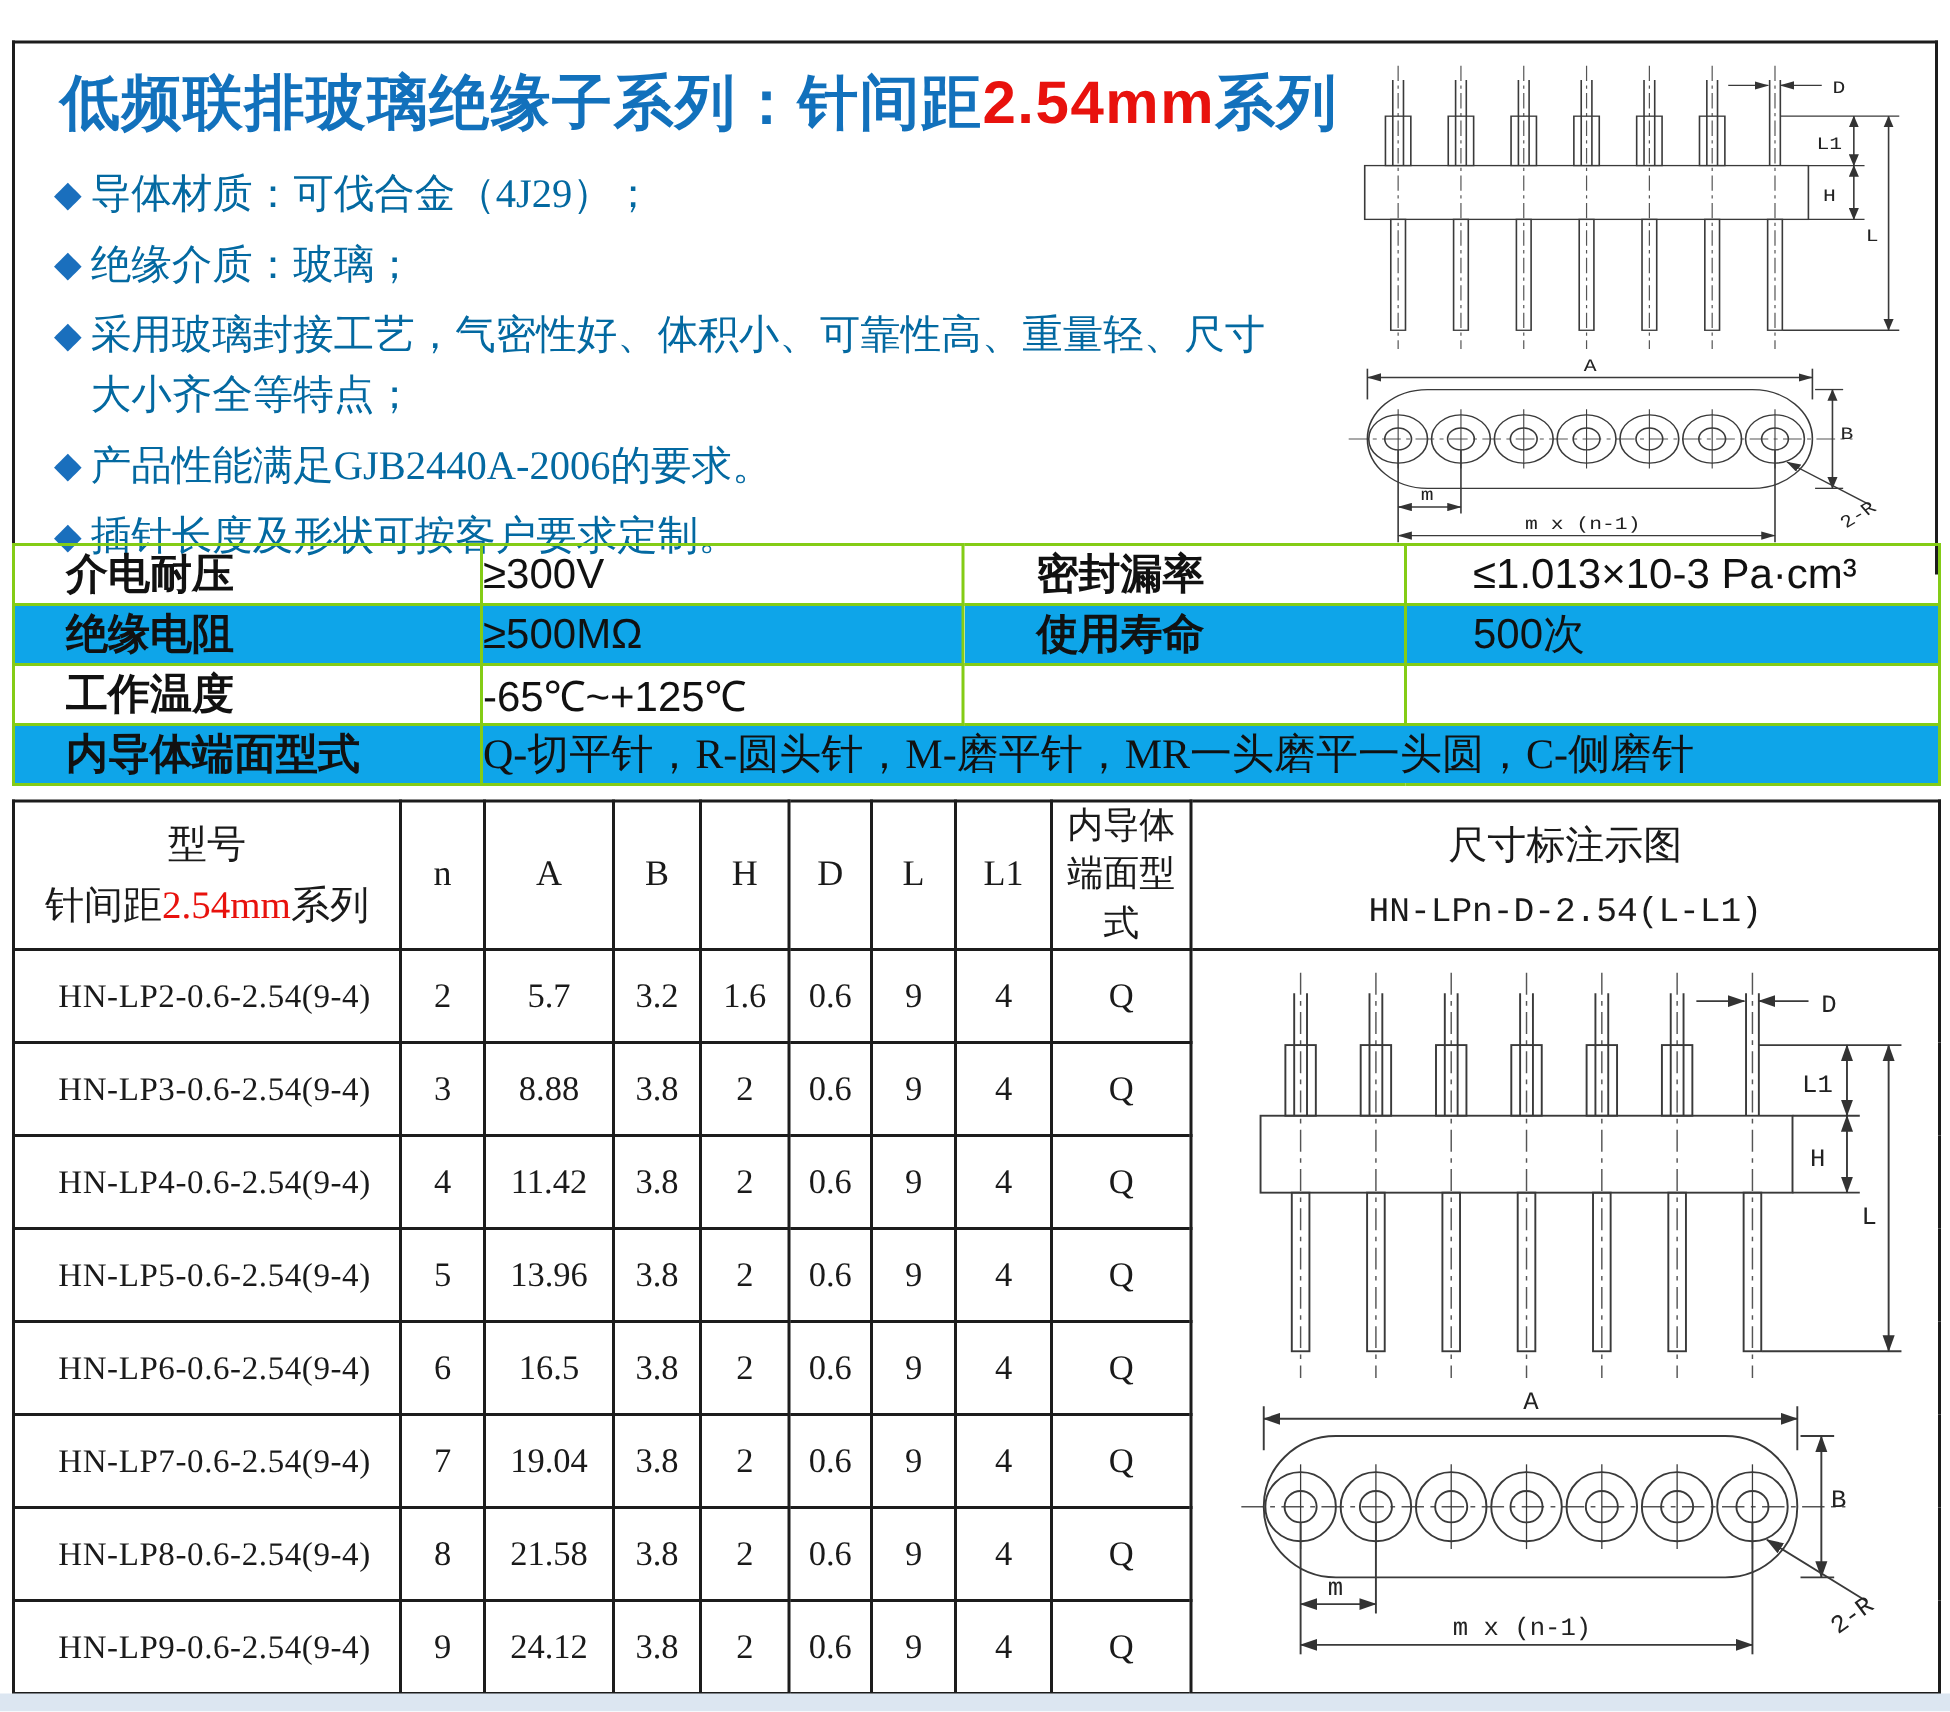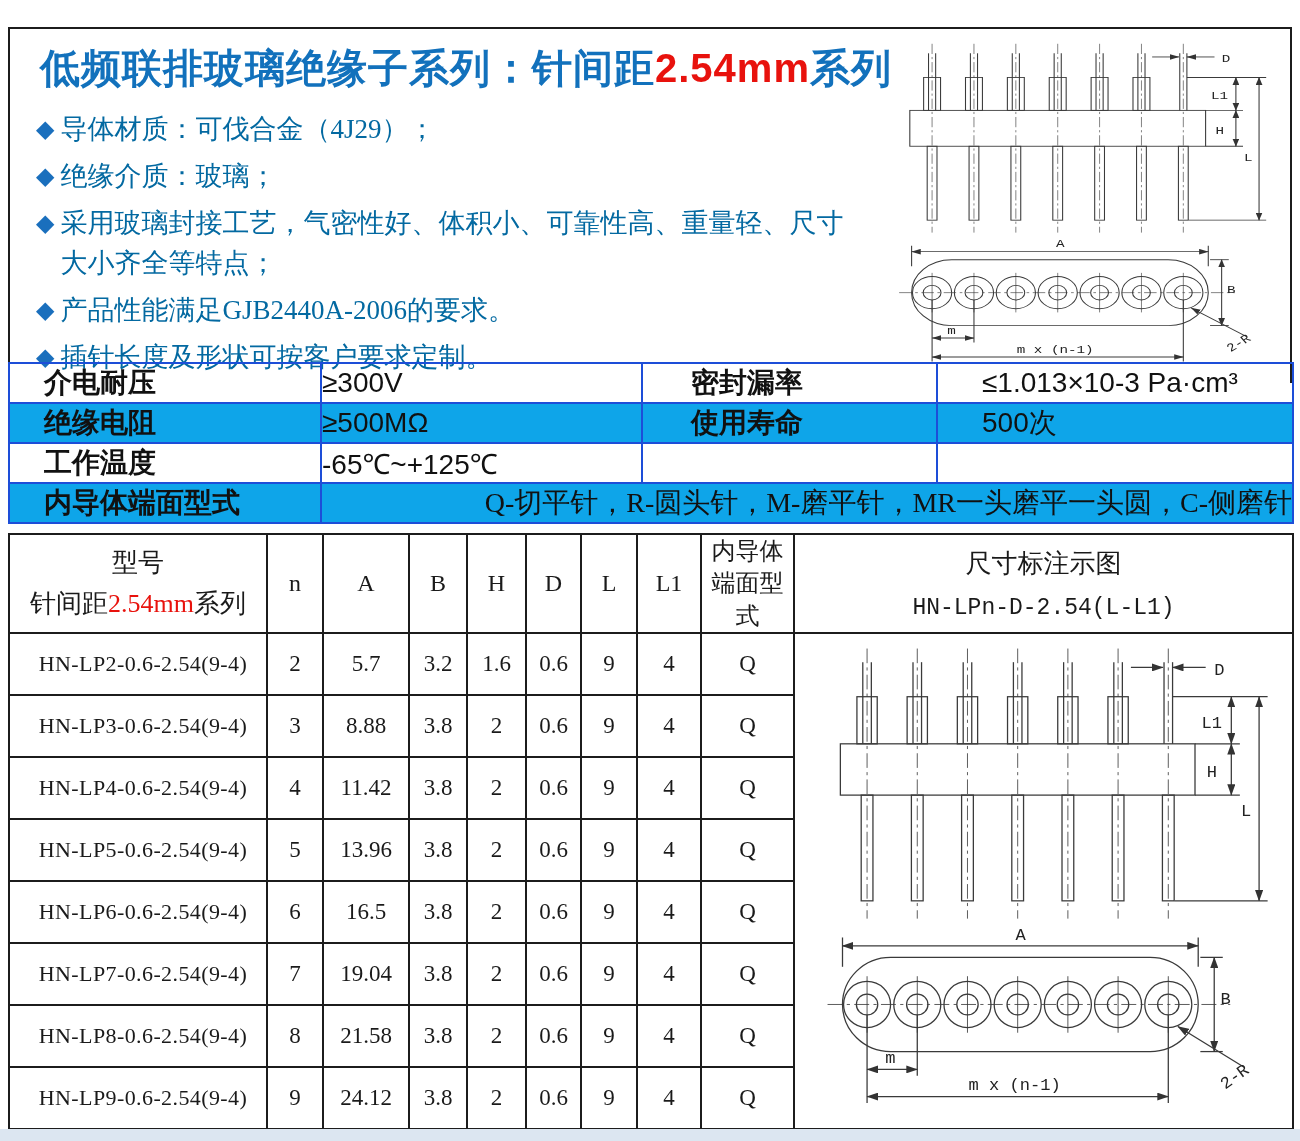--- a/index.html
+++ b/index.html
@@ -15,28 +15,28 @@
   .bullets { position: absolute; left: 26px; top: 80px; width: 812px; }
   .bullet-row { display: flex; align-items: flex-start; margin-bottom: 7px; }
   .diamond { color: #1a6fbd; font-size: 24px; line-height: 40px; margin-right: 6px; flex: 0 0 auto;
              font-family: "DejaVu Sans", sans-serif; }
   .bullet-text { font-size: 27px; line-height: 40px; color: #0369a1; }
   .top-drawing { position: absolute; left: 882px; top: 6px; width: 392px; height: 344px; }
 
   
   .spec-table { position: absolute; left: 8px; top: 362px; width: 1284px; border-collapse: collapse;
                 table-layout: fixed; }
-  .spec-table td { border: 2px solid #1d4ed8; height: 40px; vertical-align: middle;
+  .spec-table td { border: 2px solid #84cc16; height: 40px; vertical-align: middle;
                    font-size: 28px; color: #111; overflow: hidden; white-space: nowrap; }
   .spec-table tr.shaded td { background: #0ea5e9; }
   .spec-label { font-weight: bold; padding-left: 34px; }
   .spec-value { font-family: "Liberation Sans", sans-serif; }
   .spec-value2 { font-family: Liberation Sans, sans-serif; padding-left: 44px; }
   .spec-label2 { font-weight: bold; padding-left: 48px; margin-left: 32px; }
-  .spec-face-value { text-align: right; font-size: 28px; }
+  .spec-face-value { text-align: left; font-size: 28px; }
 
   
   .main-table { position: absolute; left: 8px; top: 533px; width: 1284px; border-collapse: collapse;
                 table-layout: fixed; }
   .main-table th, .main-table td { border: 2px solid #1c1c1c; color: #1a1a1a; font-weight: normal;
                                    text-align: center; vertical-align: middle; overflow: hidden; }
   .main-table thead tr { height: 76px; }
   .main-table tbody tr { height: 62px; padding-left: 38px; }
   .model-head { font-size: 26px; line-height: 1.55; }
   .model-head .hl { color: #e8120d; }

